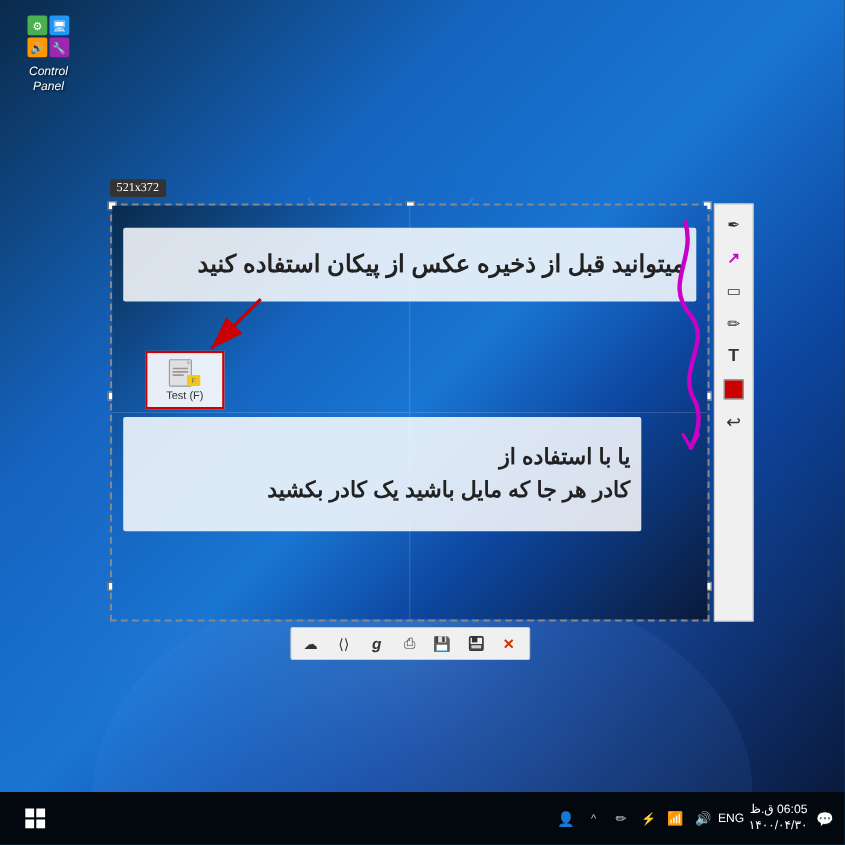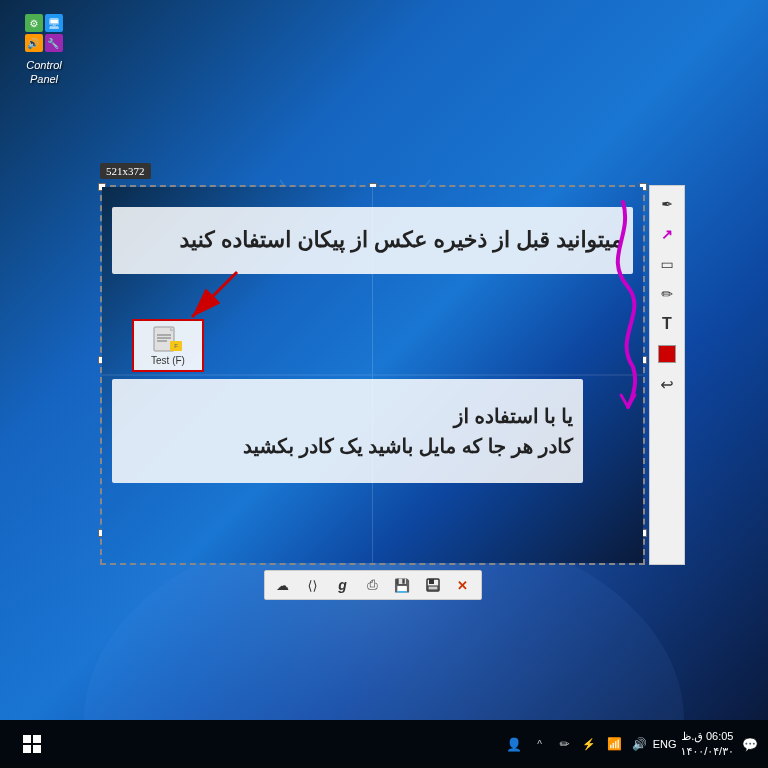--- a/index.html
+++ b/index.html
@@ -313,21 +313,21 @@
       display: flex;
       align-items: center;
       gap: 5px;
       color: #ccc;
       font-size: 11px;
     }
 
     .clock {
       display: flex;
       flex-direction: column;
-      align-items: center;
+      align-items: flex-start;
       color: white;
       font-size: 11px;
       line-height: 1.4;
       direction: rtl;
     }
 
     .start-btn {
       width: 48px;
       height: 48px;
       display: flex;

